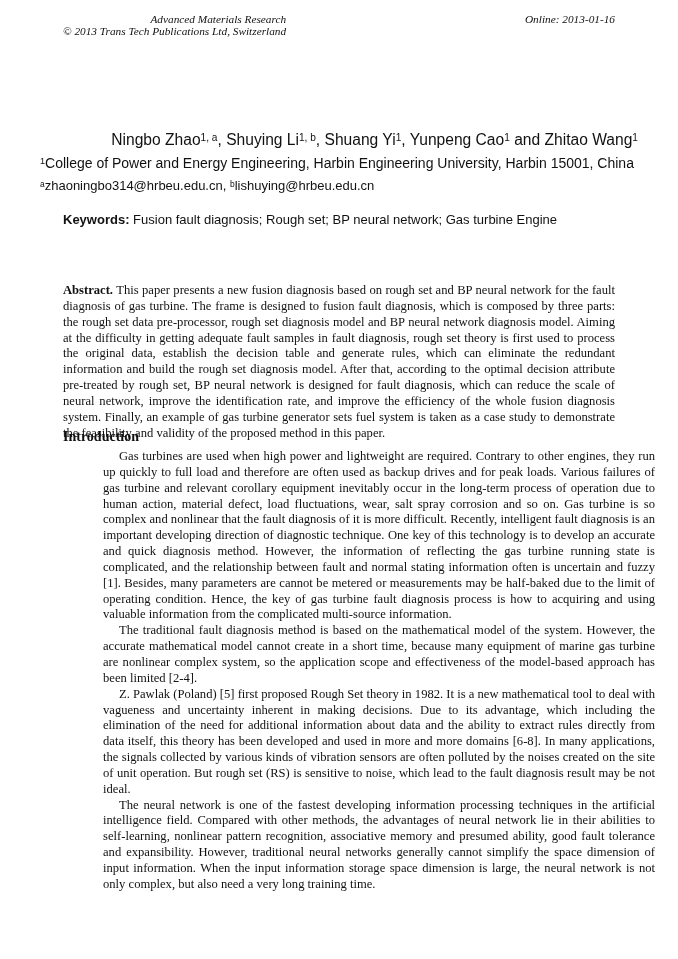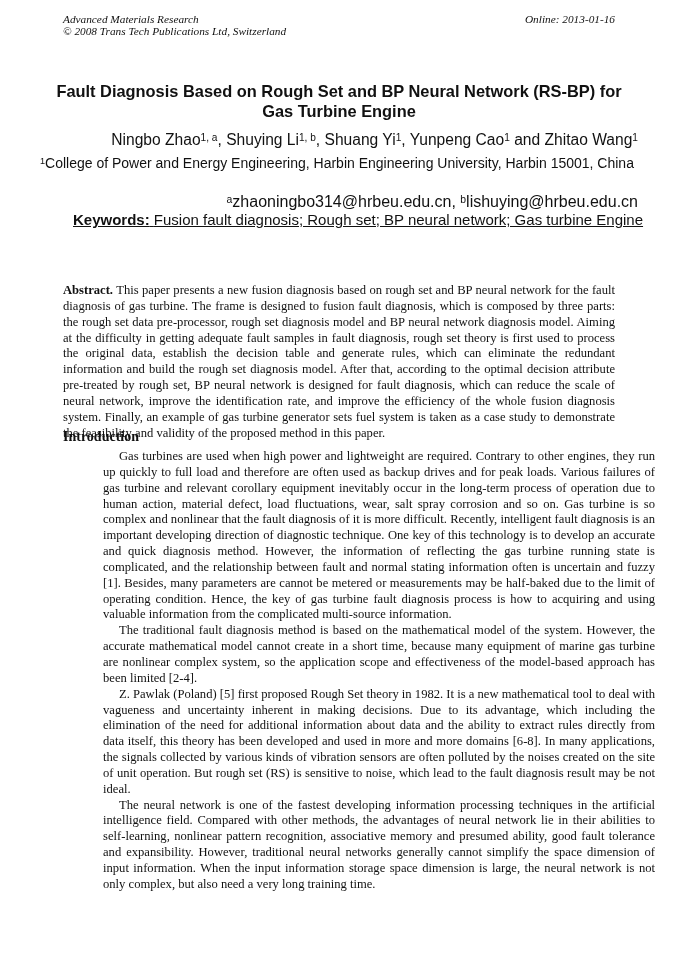--- a/index.html
+++ b/index.html
@@ -1,54 +1,50 @@
 <!DOCTYPE html>
 <html><head>
 <meta charset="utf-8">
 <style>
   html, body { margin: 0; padding: 0; background: #ffffff; }
   body { width: 678px; height: 959px; position: relative; overflow: hidden; color: #111; }
   .page { position: absolute; left: 0; top: 0; width: 678px; height: 959px; background: #fff; }
-  .serif { font-family: "Liberation Serif", "DejaVu Serif", serif; }
+  .serif { font-family: "Liberation Serif", "DejaVu Serif", serif; text-align: right; }
   .sans { font-family: "Liberation Sans", "DejaVu Sans", sans-serif; }
 
   .header-left { position: absolute; left: 63px; top: 13px; font-style: italic; font-size: 11.3px; line-height: 12px; }
   .header-right { position: absolute; right: 63px; top: 13px; font-style: italic; font-size: 11.3px; line-height: 12px; }
 
   .title { position: absolute; left: 40px; width: 598px; top: 82px; text-align: center; font-weight: bold; font-size: 16.4px; line-height: 19.5px; }
   .authors { position: absolute; left: 40px; width: 598px; top: 131px; text-align: right; font-size: 15.6px; line-height: 18px; }
   .affil { position: absolute; left: 40px; width: 598px; top: 156px; text-align: left; font-size: 14px; line-height: 14px; }
-  .emails { position: absolute; left: 40px; width: 598px; top: 179px; text-align: right; font-size: 16px; line-height: 14px; margin-top: 16px; }
+  .emails { position: absolute; left: 40px; width: 598px; top: 179px; text-align: left; font-size: 13px; line-height: 14px; }
   sup { font-size: 65%; vertical-align: top; position: relative; top: -2px; }
 
-  .keywords { position: absolute; left: 73px; top: 213px; font-size: 15px; line-height: 14px; text-decoration: underline; }
+  .keywords { position: absolute; left: 63px; top: 213px; font-size: 13px; line-height: 14px; }
   .keywords b { font-weight: bold; }
 
   .body-block { position: absolute; left: 63px; width: 552px; font-size: 12.6px; line-height: 15.85px; text-align: justify; }
   .abstract { top: 239px; margin-top: 44px; }
   .abstract b { font-weight: bold; }
   .section-heading { position: absolute; left: 63px; top: 429px; font-weight: bold; font-size: 14px; line-height: 15px; }
   .intro { top: 449px; margin-left: 40px; }
   .para { text-indent: 16px; margin: 0; }
 </style>
 </head>
 <body>
 
 <div class="page">
 
   <div class="header-left serif">
     <div>Advanced Materials Research</div>
-    <div>© 2008 Trans Tech Publications Ltd, Switzerland</div>
+    <div>© 2013 Trans Tech Publications Ltd, Switzerland</div>
   </div>
   <div class="header-right serif">Online: 2013-01-16</div>
 
-  <div class="title sans">
-    <div>Fault Diagnosis Based on Rough Set and BP Neural Network (RS-BP) for</div>
-    <div>Gas Turbine Engine</div>
-  </div>
 
   <div class="authors sans">
     <span><span>Ningbo Zhao</span><sup>1, a</sup><span>, </span></span><span><span>Shuying Li</span><sup>1, b</sup><span>, </span></span><span><span>Shuang Yi</span><sup>1</sup><span>, </span></span><span><span>Yunpeng Cao</span><sup>1</sup><span> and </span></span><span><span>Zhitao Wang</span><sup>1</sup></span>
   </div>
 
   <div class="affil sans"><sup>1</sup><span>College of Power and Energy Engineering, Harbin Engineering University, Harbin 15001, China</span></div>
 
   <div class="emails sans"><sup>a</sup><span>zhaoningbo314@hrbeu.edu.cn</span><span>, </span><sup>b</sup><span>lishuying@hrbeu.edu.cn</span></div>
 
   <div class="keywords sans"><b>Keywords:</b> <span>Fusion fault diagnosis; Rough set; BP neural network; Gas turbine Engine</span></div>

